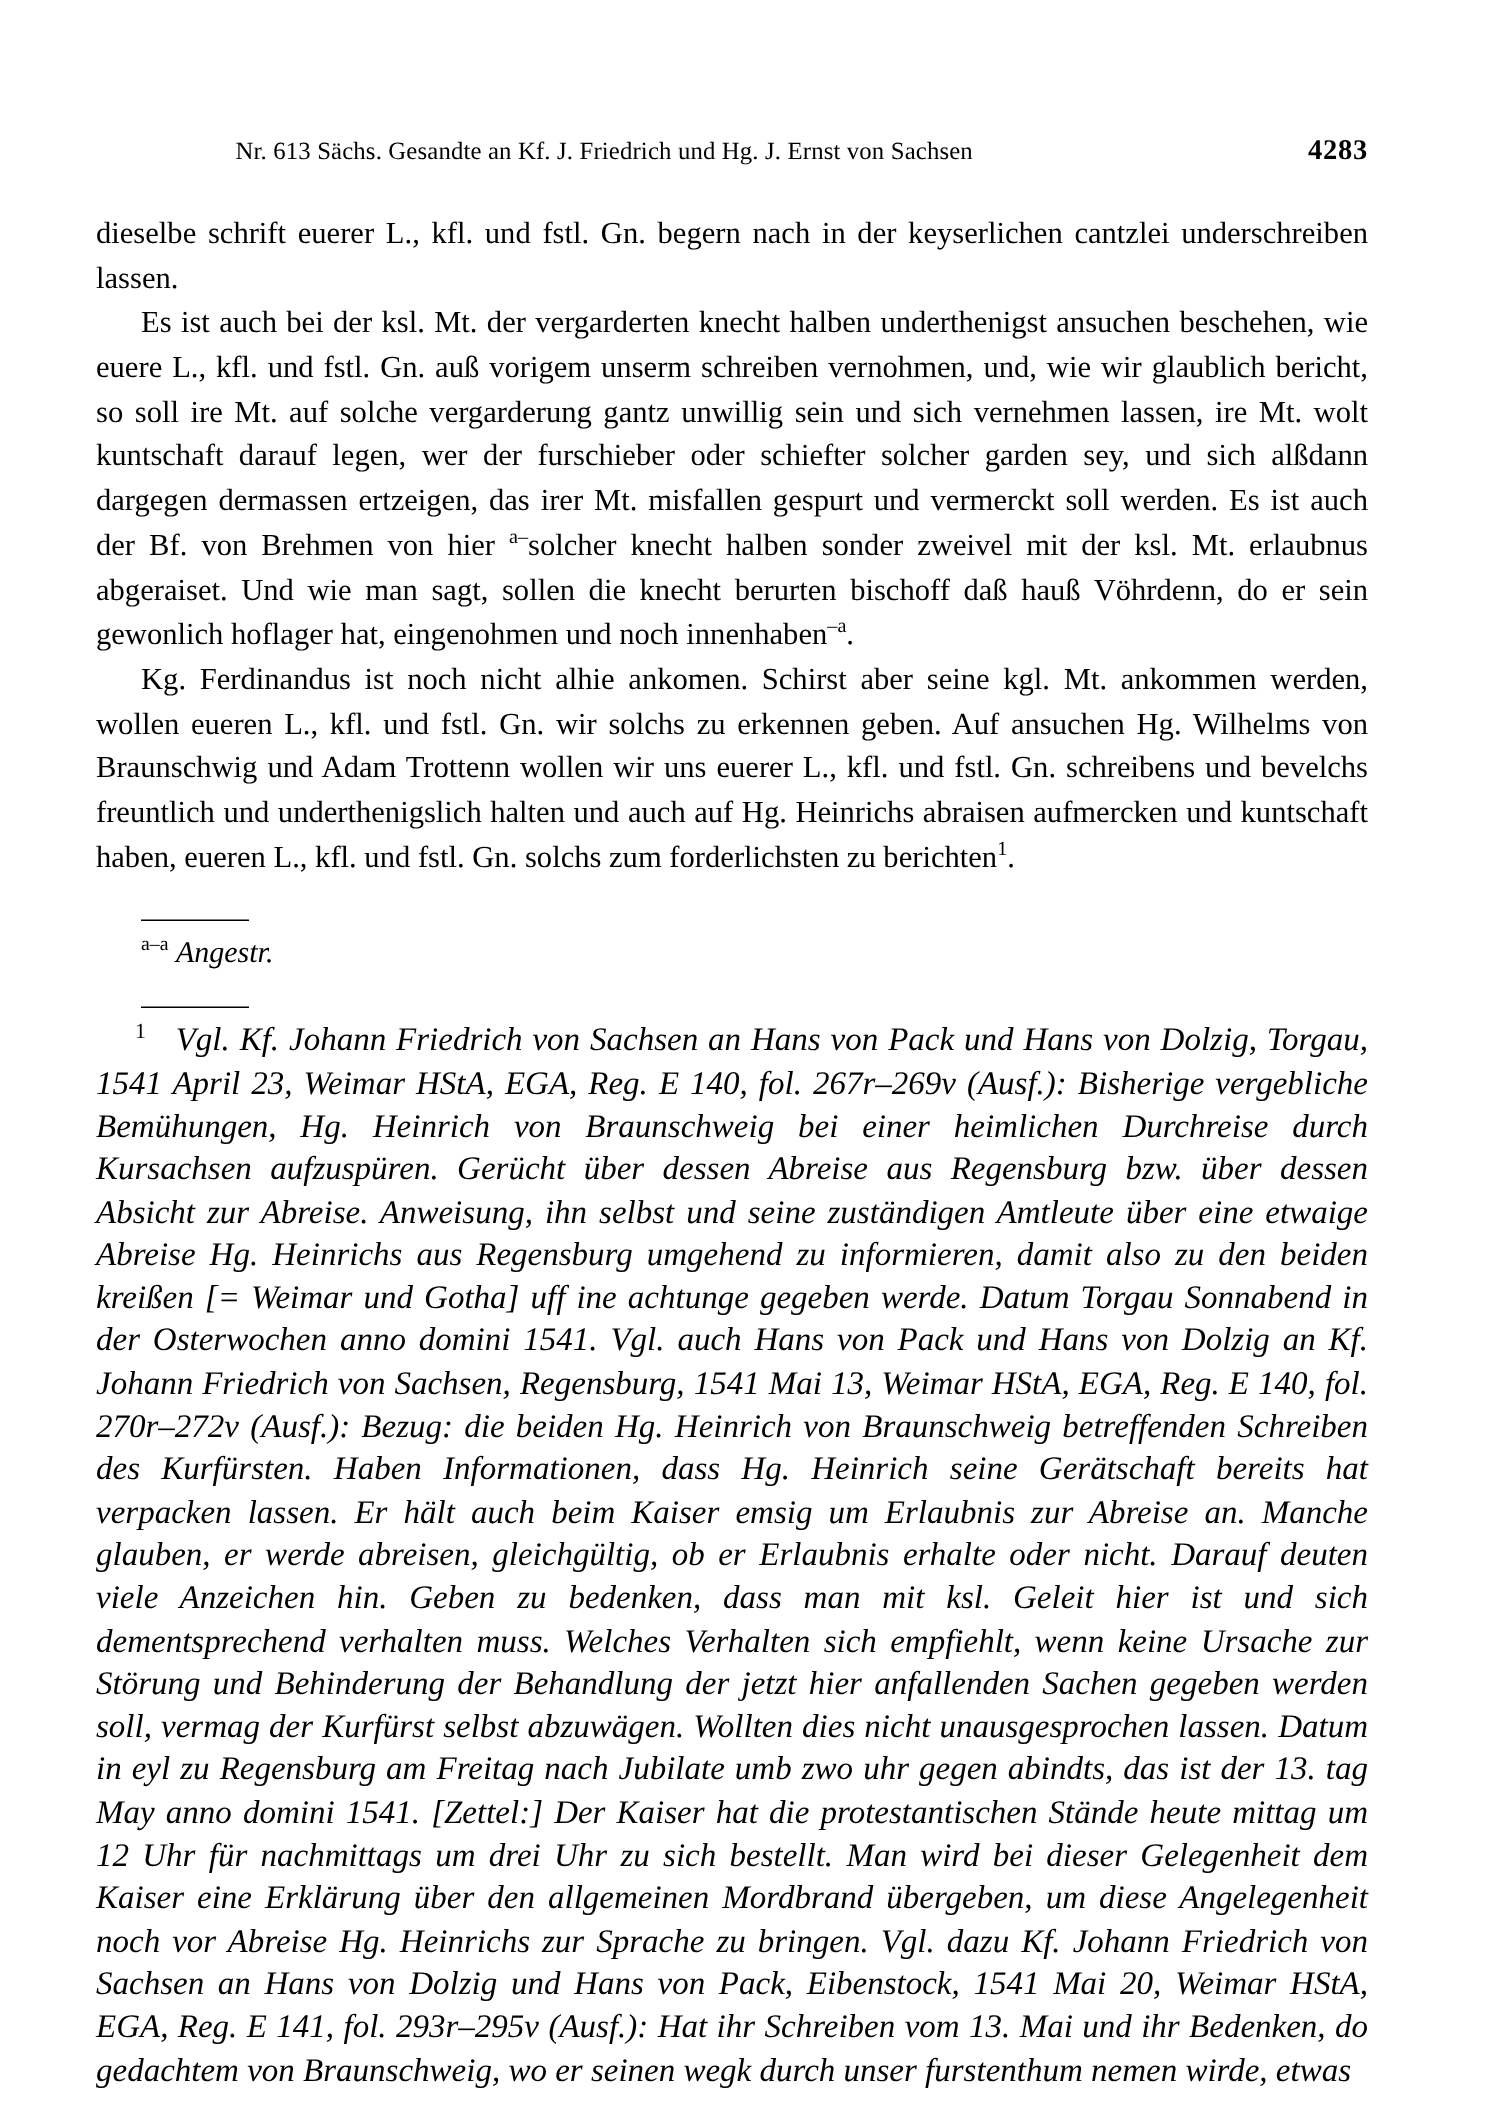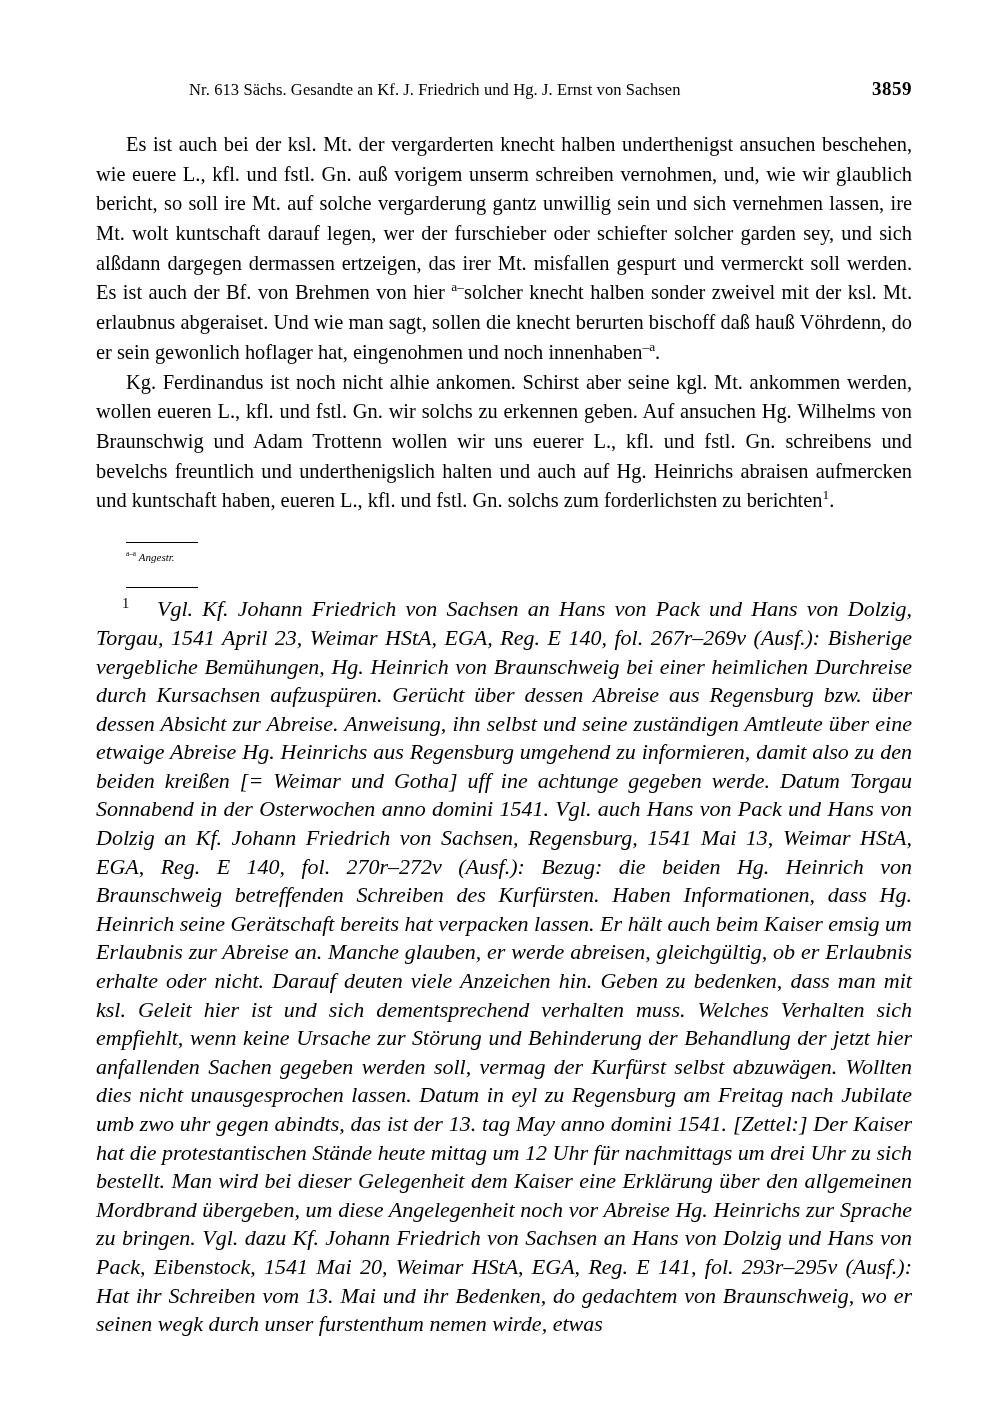--- a/index.html
+++ b/index.html
@@ -10,25 +10,25 @@
   body {
     width: 1004px;
     height: 1418px;
     font-family: "Liberation Serif", serif;
     color: #000000;
     position: relative;
   }
   .page {
     position: absolute;
     left: 0;
-    top: 0;
+    top: 12px;
     width: 1004px;
     height: 1093px;
     box-sizing: border-box;
-    padding: 78px 92px 40px 96px;
+    padding: 78px 92px 40px 64px;
   }
   .running-head {
     display: flex;
     align-items: baseline;
     justify-content: space-between;
     font-size: 16.5px;
     letter-spacing: 0.1px;
     margin: 0 0 30px 0;
     padding-left: 93px;
   }
@@ -62,21 +62,21 @@
   .notes {
     margin-top: 26px;
   }
   .rule {
     width: 72px;
     height: 1px;
     background: #000;
     margin: 0 0 7px 30px;
   }
   .varia {
-    font-size: 11px;
+    font-size: 20px;
     line-height: 1.4;
     padding-left: 30px;
     font-style: normal;
   }
   .varia .lemma {
     font-style: normal;
   }
   .varia .vtext {
     font-style: italic;
   }
@@ -100,24 +100,25 @@
     width: 26px;
   }
 </style>
 </head>
 <body>
 
 <div class="page">
 
   <div class="running-head">
     <span class="rh-title">Nr. 613 Sächs. Gesandte an Kf. J. Friedrich und Hg. J. Ernst von Sachsen</span>
-    <span class="rh-page">3859</span>
+    <span class="rh-page">4283</span>
   </div>
 
   <div class="body-text">
+    <p><span>dieselbe schrift euerer L., kfl. und fstl. Gn. begern nach in der keyserlichen cantzlei underschreiben lassen.</span></p>
     <p class="indent"><span>Es ist auch bei der ksl. Mt. der vergarderten knecht halben underthenigst ansuchen beschehen, wie euere L., kfl. und fstl. Gn. auß vorigem unserm schreiben vernohmen, und, wie wir glaublich bericht, so soll ire Mt. auf solche vergarderung gantz unwillig sein und sich vernehmen lassen, ire Mt. wolt kuntschaft darauf legen, wer der furschieber oder schiefter solcher garden sey, und sich alßdann dargegen dermassen ertzeigen, das irer Mt. misfallen gespurt und vermerckt soll werden. Es ist auch der Bf. von Brehmen von hier <sup>a–</sup>solcher knecht halben sonder zweivel mit der ksl. Mt. erlaubnus abgeraiset. Und wie man sagt, sollen die knecht berurten bischoff daß hauß Vöhrdenn, do er sein gewonlich hoflager hat, eingenohmen und noch innenhaben<sup>–a</sup>.</span></p>
     <p class="indent"><span>Kg. Ferdinandus ist noch nicht alhie ankomen. Schirst aber seine kgl. Mt. ankommen werden, wollen eueren L., kfl. und fstl. Gn. wir solchs zu erkennen geben. Auf ansuchen Hg. Wilhelms von Braunschwig und Adam Trottenn wollen wir uns euerer L., kfl. und fstl. Gn. schreibens und bevelchs freuntlich und underthenigslich halten und auch auf Hg. Heinrichs abraisen aufmercken und kuntschaft haben, eueren L., kfl. und fstl. Gn. solchs zum forderlichsten zu berichten<sup>1</sup>.</span></p>
   </div>
 
   <div class="notes">
     <div class="rule"></div>
     <div class="varia">
       <span class="lemma"><sup>a–a</sup></span>
       <span class="vtext">Angestr.</span>
     </div>

